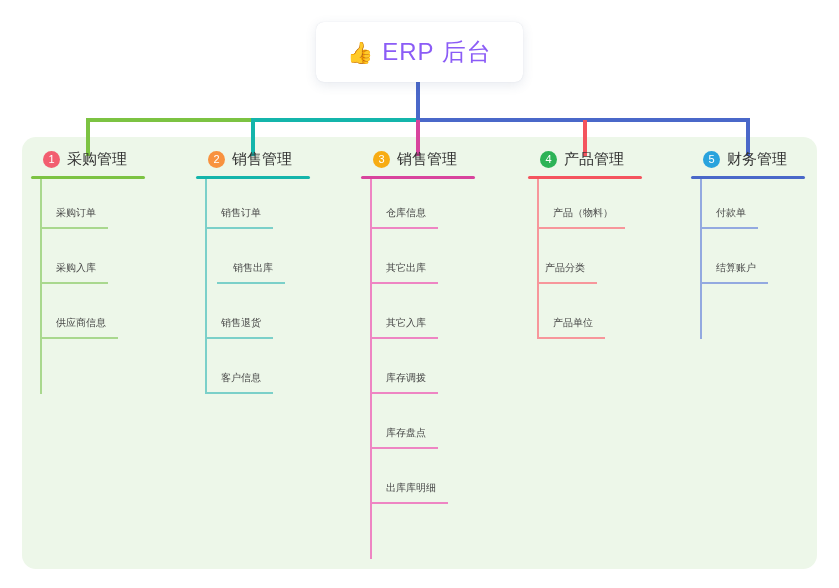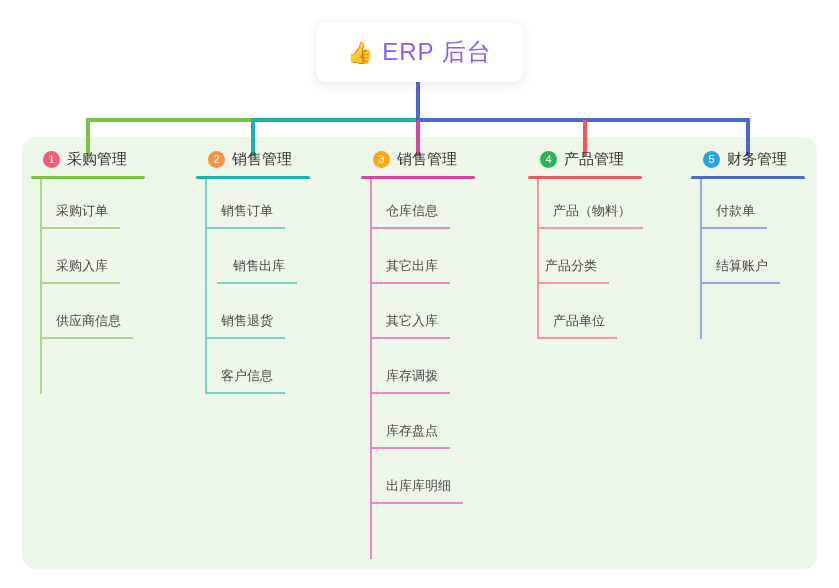--- a/index.html
+++ b/index.html
@@ -28,21 +28,21 @@
   .badge{
     width:17px;height:17px;border-radius:50%;color:#ffffff;
     font-size:11px;line-height:17px;text-align:center;flex:0 0 auto;
   }
   .branch-label{font-size:15px;color:#333333;white-space:nowrap;}
   .branch-underline{position:absolute;height:3px;border-radius:2px;z-index:3;}
   .child-col{position:absolute;z-index:3;}
   .child-item{height:55px;display:flex;align-items:flex-end;}
   .child-item .child-label{
     display:inline-block;white-space:nowrap;
-    font-size:13px;color:#484848;
+    font-size:10px;color:#484848;
     padding:0 12px 7px 16px;
   }
 </style>
 </head>
 <body>
 
 <div id="stage">
   <div id="panel" style="background: rgb(237, 247, 233);"></div>
 
   <div id="connector-layer">

